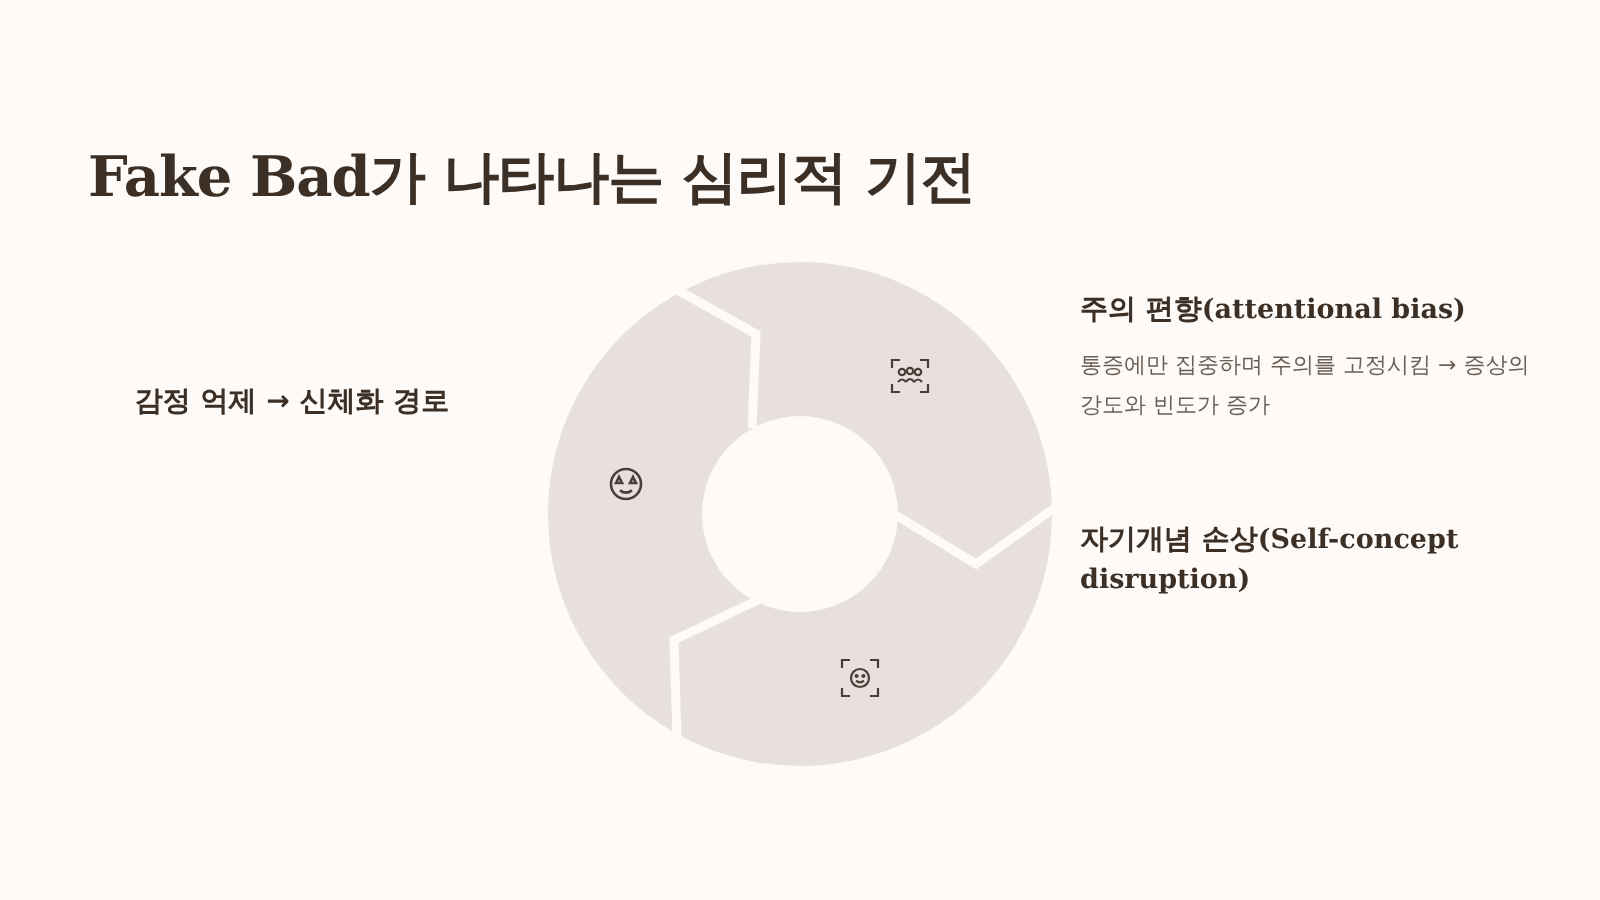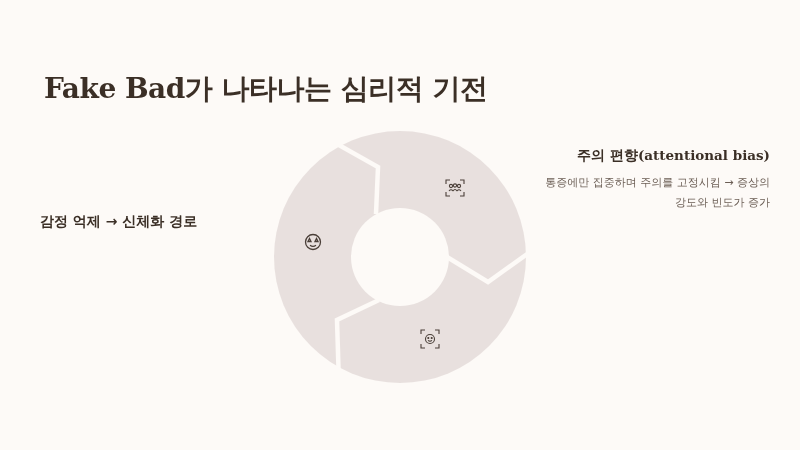--- a/index.html
+++ b/index.html
@@ -17,22 +17,22 @@
   }
   .title .latin { font-family:"DejaVu Serif", serif; }
   .block { position:absolute; }
   .heading {
     font-size:14px; font-weight:bold; color:#3b2f26; line-height:20px;
   }
   .heading .latin { font-family:"DejaVu Serif", serif; font-size:13.5px; }
   .body-text {
     font-size:11px; color:#6b5e55; line-height:20px; margin-top:8px;
   }
-  .left { left:40px; top:211px; width:212px; text-align:left; }
-  .right1 { left:540px; top:145px; width:230px;text-align:right; }
+  .left { left:40px; top:191px; width:212px; text-align:center; }
+  .right1 { left:540px; top:145px; width:230px; }
   .right2 { left:540px; top:260px; width:230px; }
   .ring { position:absolute; left:0; top:0; }
 </style>
 </head>
 <body>
 
 <div class="title"><span class="latin">Fake Bad</span><span>가 나타나는 심리적 기전</span></div>
 
 <svg class="ring" width="800" height="450" viewBox="0 0 800 450">
   <defs>
@@ -79,13 +79,14 @@
 <div class="block left">
   <div class="heading"><span>감정 억제 → 신체화 경로</span></div>
 </div>
 
 <div class="block right1">
   <div class="heading"><span>주의 편향</span><span class="latin">(attentional bias)</span></div>
   <div class="body-text">통증에만 집중하며 주의를 고정시킴 → 증상의 강도와 빈도가 증가</div>
 </div>
 
 <div class="block right2">
+  <div class="heading"><span>자기개념 손상</span><span class="latin">(Self-concept disruption)</span></div>
 </div>
 
 </body></html>

